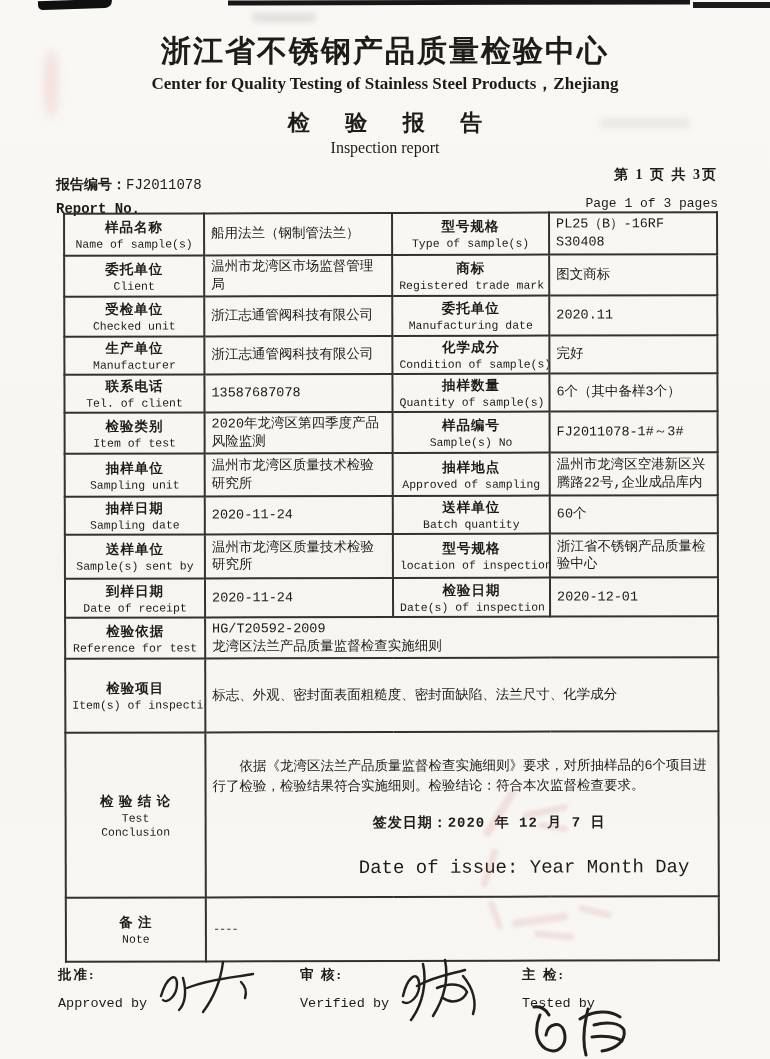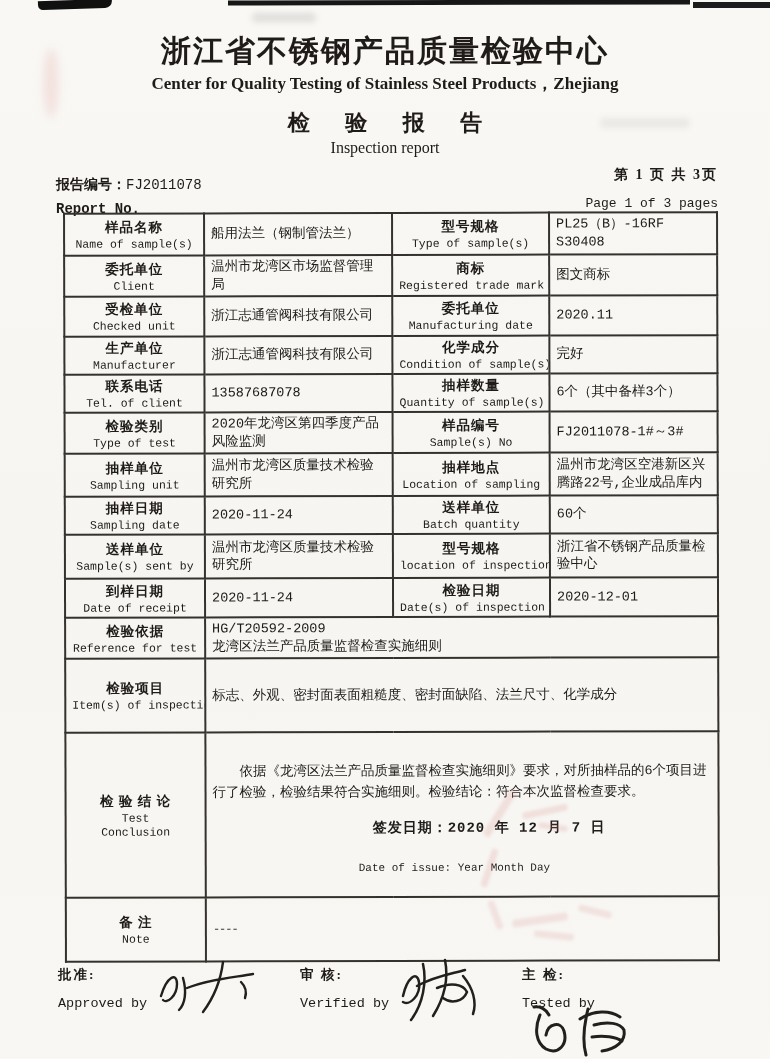--- a/index.html
+++ b/index.html
@@ -41,21 +41,21 @@
   .lbl .cn{font-size:13.5px;font-weight:bold;letter-spacing:1px;}
   .lbl .en{font-size:11.5px;font-family:"Liberation Mono","DejaVu Sans Mono",monospace;margin-top:1px;white-space:nowrap;}
   td.val{font-size:13.5px;line-height:1.3;font-family:"Liberation Mono","DejaVu Sans",monospace;}
   tr.r0{height:42px}tr.r1{height:38px}tr.r2{height:40px}tr.r3{height:38px}tr.r4{height:38px}
   tr.r5{height:39px}tr.r6{height:43px}tr.r7{height:38px}tr.r8{height:44px}tr.r9{height:39px}
   tr.rref{height:40px}tr.ritems{height:74px}tr.rconcl{height:165px}tr.rnote{height:64px}
   td.concl-val{vertical-align:top;}
   .concl-text{font-size:13.5px;line-height:1.5;text-indent:2em;padding-top:8px;}
   .issue-block{margin-top:16px;margin-left:160px;}
   .issue-cn{font-size:14px;font-weight:bold;letter-spacing:1px;}
-  .issue-en{font-size:11px;font-family:"Liberation Mono","DejaVu Sans Mono",monospace;margin-top:24px;margin-left:-14px;}
+  .issue-en{font-size:19px;font-family:"Liberation Mono","DejaVu Sans Mono",monospace;margin-top:24px;margin-left:-14px;}
   .note-dashes{font-family:"Liberation Mono","DejaVu Sans Mono",monospace;font-size:12px;letter-spacing:-1px;color:#3a372f;}
 
   
   .footer{position:absolute;top:966px;left:58px;width:680px;display:flex;}
   .sig-group{display:flex;align-items:flex-start;}
   .g1{width:242px;}.g2{width:222px;}.g3{width:210px;flex-direction:column;}
   .siglabel .cn{font-size:13.5px;font-weight:bold;letter-spacing:2px;}
   .siglabel .en{font-size:13.5px;font-family:"Liberation Mono","DejaVu Sans Mono",monospace;margin-top:12px;white-space:nowrap;}
   .sig-svg{margin-top:-14px;margin-left:4px;}
   .sig-svg path{fill:none;stroke:#22201d;stroke-linecap:round;stroke-linejoin:round;}
@@ -161,38 +161,38 @@
         <td class="val">13587687078</td>
         <td class="lbl">
             <div class="cn">抽样数量</div>
             <div class="en">Quantity of sample(s)</div>
           </td>
         <td class="val">6个（其中备样3个）</td>
       </tr>
       <tr class="r5">
         <td class="lbl">
             <div class="cn">检验类别</div>
-            <div class="en">Type of test</div>
+            <div class="en">Item of test</div>
           </td>
         <td class="val">2020年龙湾区第四季度产品风险监测</td>
         <td class="lbl">
             <div class="cn">样品编号</div>
             <div class="en">Sample(s) No</div>
           </td>
         <td class="val">FJ2011078-1#～3#</td>
       </tr>
       <tr class="r6">
         <td class="lbl">
             <div class="cn">抽样单位</div>
             <div class="en">Sampling unit</div>
           </td>
         <td class="val">温州市龙湾区质量技术检验研究所</td>
         <td class="lbl">
             <div class="cn">抽样地点</div>
-            <div class="en">Location of sampling</div>
+            <div class="en">Approved of sampling</div>
           </td>
         <td class="val">温州市龙湾区空港新区兴腾路22号,企业成品库内</td>
       </tr>
       <tr class="r7">
         <td class="lbl">
             <div class="cn">抽样日期</div>
             <div class="en">Sampling date</div>
           </td>
         <td class="val">2020-11-24</td>
         <td class="lbl">

